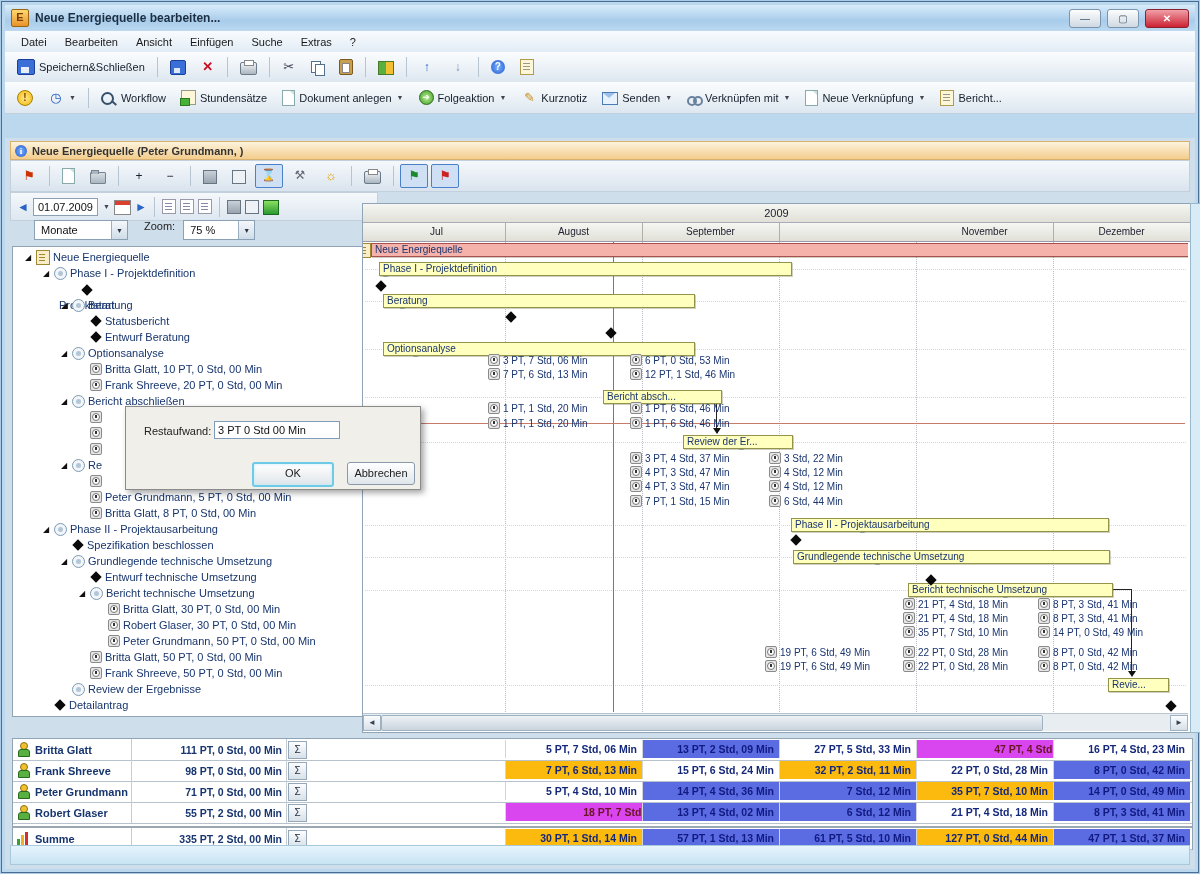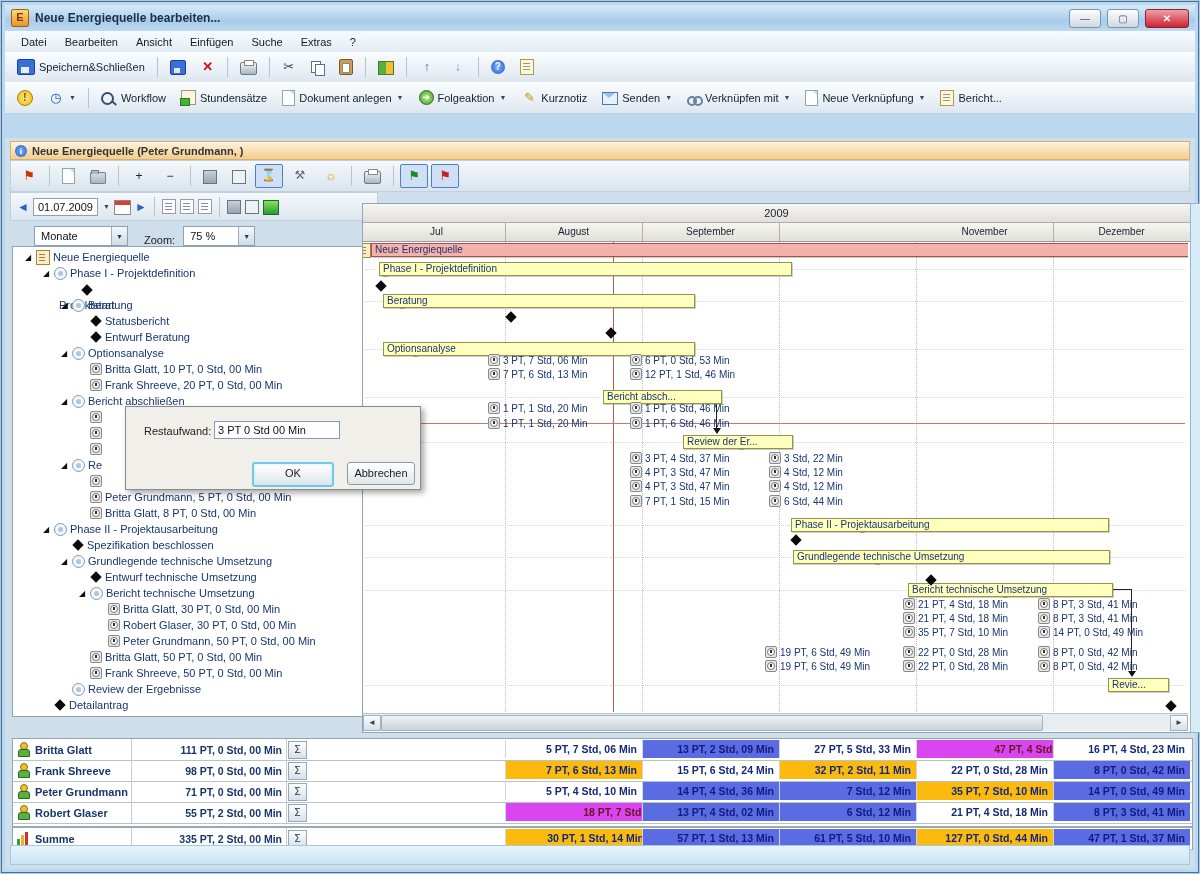--- a/index.html
+++ b/index.html
@@ -23,21 +23,21 @@
   
   #tabstrip{left:3px;top:111px;right:3px;height:25px;background:linear-gradient(#eef4fa,#d3e2ef);display:flex;align-items:flex-end;padding-left:4px;gap:2px;}
   .tab{font-size:11px;color:#222;border:1px solid #8da4b8;border-bottom:none;border-radius:3px 3px 0 0;padding:4px 9px 3px;background:linear-gradient(#f6fafd,#d9e4ee);height:13px;}
   .tab.active{background:#fff;height:15px;position:relative;z-index:2;}
   
   #content{left:3px;top:136px;right:3px;bottom:3px;background:#cfdeeb;}
   #record-header{left:5px;top:3px;right:5px;height:17px;background:linear-gradient(#fdf3dd,#f3cd8c);border:1px solid #d8b070;display:flex;align-items:center;gap:5px;padding-left:4px;font-size:11px;font-weight:bold;color:#333;}
   .info-ic{width:12px;height:12px;border-radius:50%;background:radial-gradient(#7ab4ff,#2255cc);color:#fff;font-size:9px;font-weight:bold;text-align:center;line-height:12px;font-family:"Liberation Serif",serif;}
   #gantt-toolbar{left:5px;top:22px;right:5px;height:30px;background:linear-gradient(#f5f8fb,#dae4ee);border:1px solid #c2cfdc;display:flex;align-items:center;padding-left:4px;gap:3px;}
   #date-row{left:5px;top:54px;width:360px;height:27px;background:linear-gradient(#f5f8fb,#dde7f0);border:1px solid #c2cfdc;display:flex;align-items:center;gap:4px;padding-left:6px;}
-  #interval-row{left:5px;top:82px;width:352px;height:26px;display:flex;align-items:flex-end;gap:8px;padding-left:24px;}
+  #interval-row{left:5px;top:82px;width:352px;height:26px;display:flex;align-items:flex-start;gap:8px;padding-left:24px;}
   .selectbox{height:18px;border:1px solid #8aa0b4;background:#fff;display:flex;align-items:center;font-size:11px;color:#111;}
   .selectbox .val{padding:0 6px;flex:1;}
   .selectbox .arr{width:15px;height:100%;background:linear-gradient(#f4f8fb,#cfdce8);border-left:1px solid #9ab0c2;font-size:7px;display:flex;align-items:center;justify-content:center;color:#334;}
   .lbl{font-size:11px;color:#222;}
   .datefield{font-size:11px;color:#111;background:#fff;border:1px solid #8aa0b4;height:16px;line-height:16px;padding:0 4px;}
   .navarr{color:#2a62c8;font-size:12px;font-weight:bold;}
   
   #tree-panel{left:7px;top:108px;width:349px;height:469px;background:#fff;border:1px solid #90a4b6;overflow:hidden;}
   .tree-row{position:absolute;height:16px;display:flex;align-items:center;gap:3px;font-size:11px;color:#17356e;white-space:nowrap;}
   .exp{font-size:8px;color:#111;width:10px;text-align:center;}
@@ -654,21 +654,21 @@
             <div class="r-name">
               <span class="ic g16" style="width: 13px; height: 13px; display: inline-flex; align-items: flex-end; gap: 1px;">
                 <span style="width: 3px; background: rgb(58, 160, 48); height: 6px;"></span>
                 <span style="width: 3px; background: rgb(240, 176, 32); height: 10px;"></span>
                 <span style="width: 3px; background: rgb(208, 48, 48); height: 13px;"></span>
               </span>
               <span>Summe</span>
             </div>
             <div class="r-total">335 PT, 2 Std, 00 Min</div>
             <div class="r-sigma">Σ</div>
-            <div class="r-cell c-orange" style="left: 492px; width: 131px; padding-left: 7px;">30 PT, 1 Std, 14 Min</div>
+            <div class="r-cell c-orange" style="left: 492px; width: 131px;">30 PT, 1 Std, 14 Min</div>
             <div class="r-cell c-blue" style="left: 629px; width: 131px;">57 PT, 1 Std, 13 Min</div>
             <div class="r-cell c-blue" style="left: 766px; width: 131px;">61 PT, 5 Std, 10 Min</div>
             <div class="r-cell c-orange" style="left: 903px; width: 131px;">127 PT, 0 Std, 44 Min</div>
             <div class="r-cell c-blue" style="left: 1040px; width: 131px;">47 PT, 1 Std, 37 Min</div>
           </div>
         </div>
 
     <div id="statusbar" class="abs"></div>
 
     <div id="dialog" class="abs">

